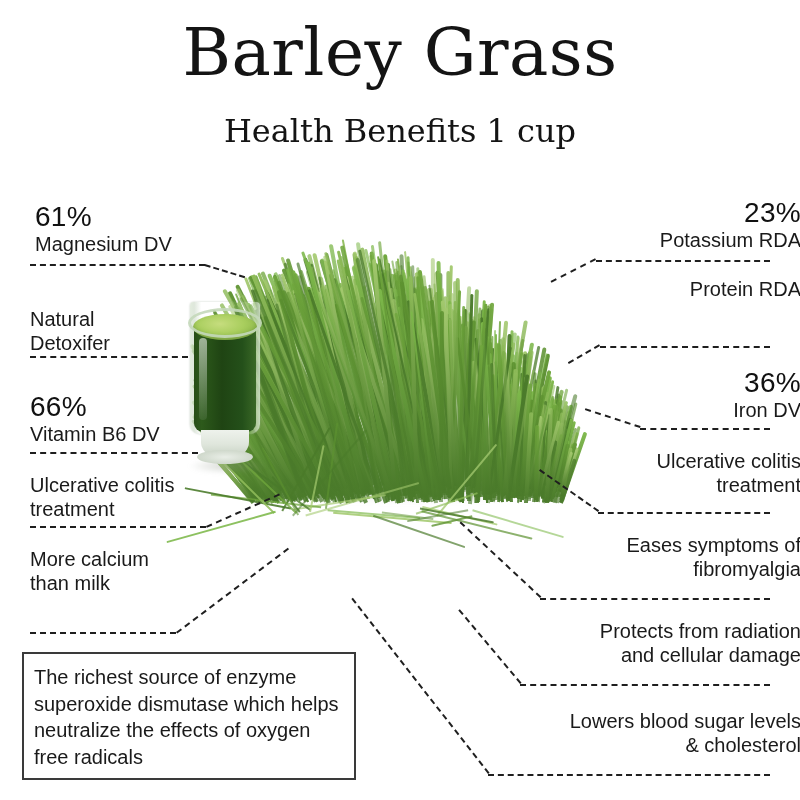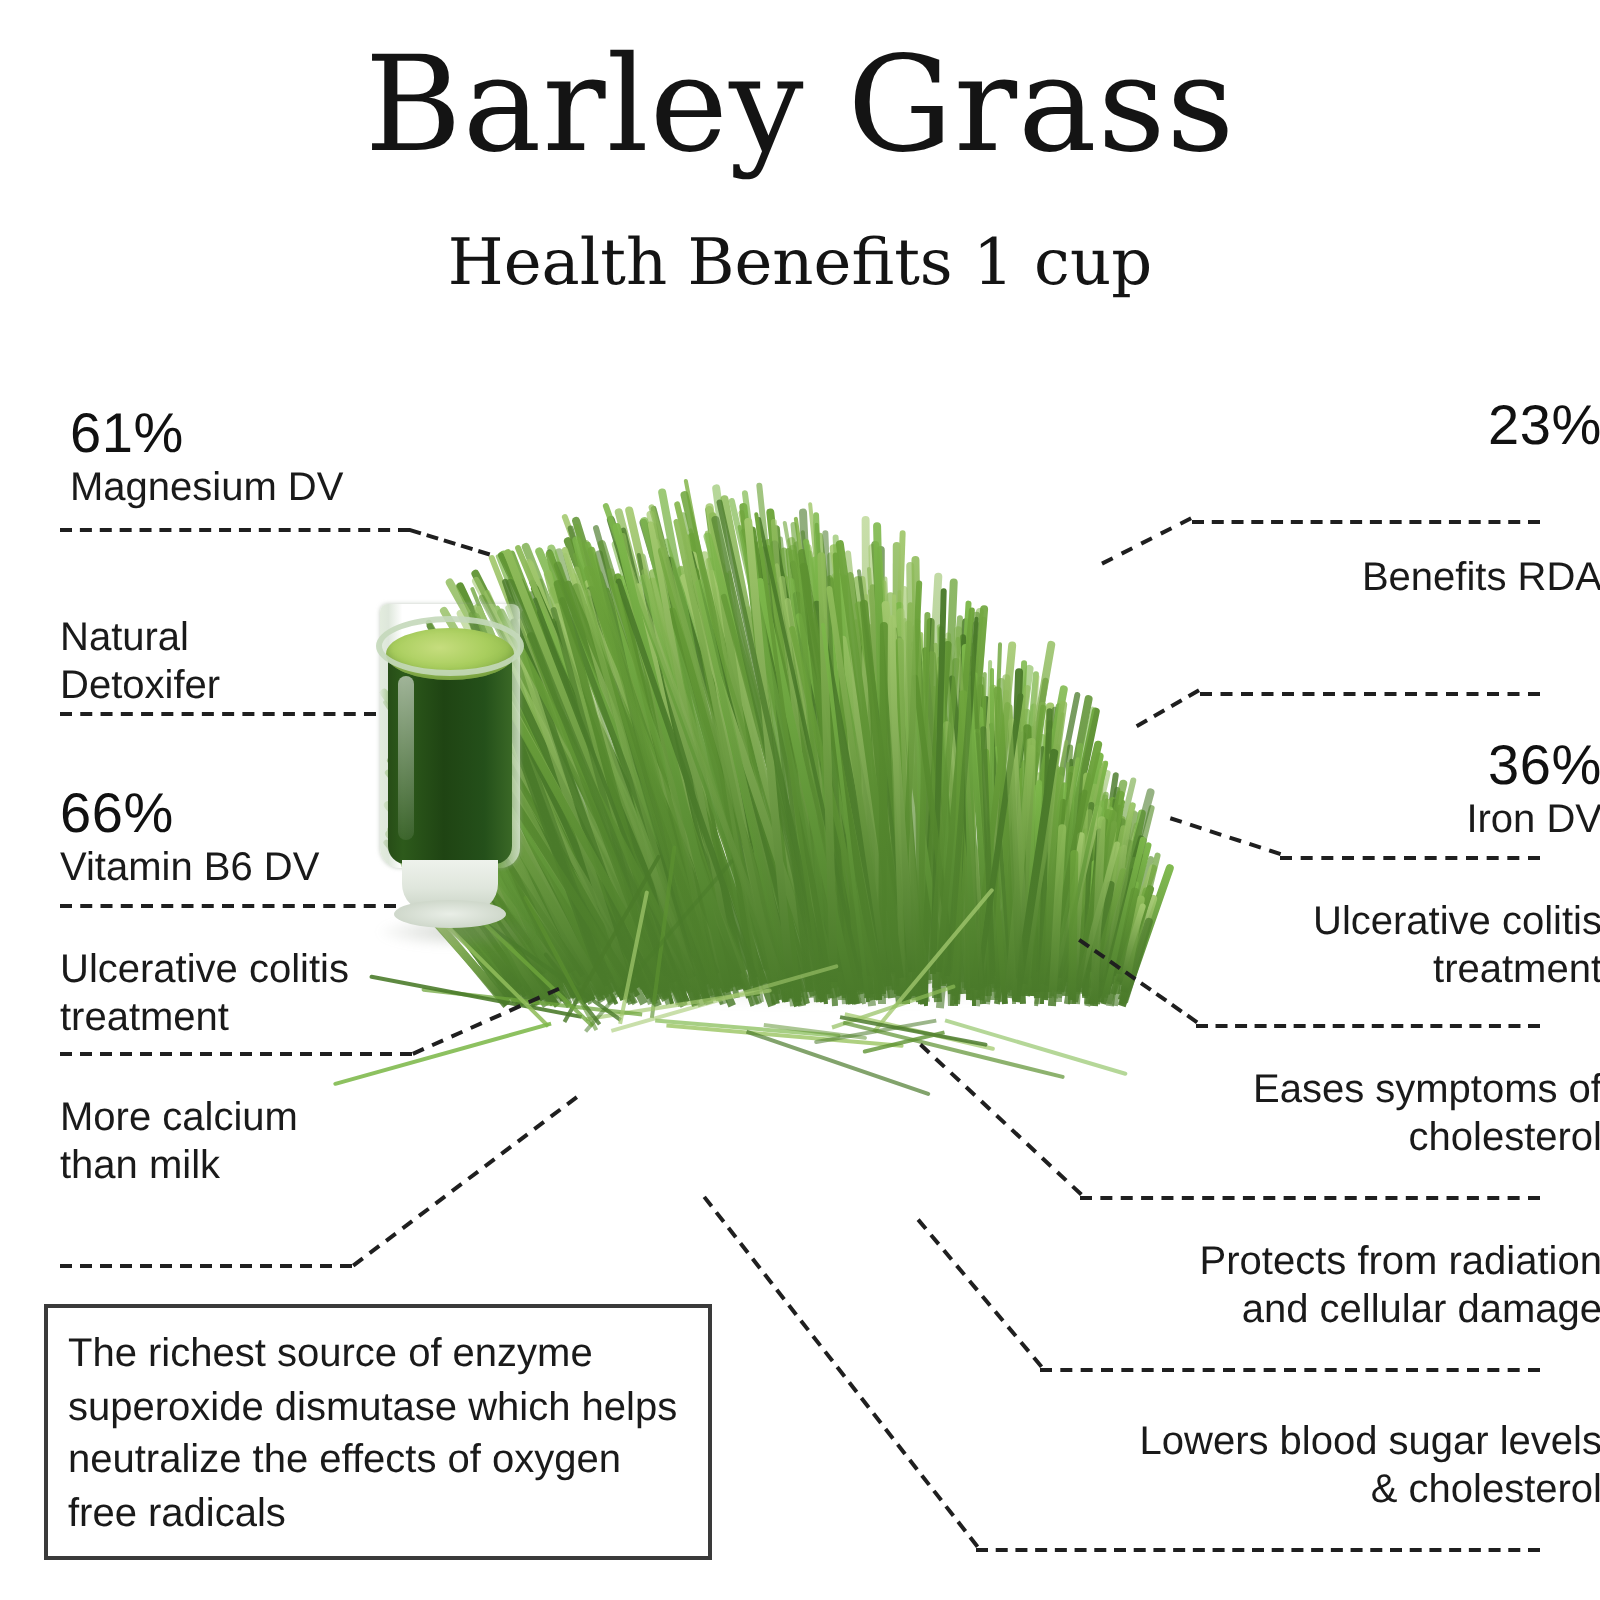--- a/index.html
+++ b/index.html
@@ -1210,47 +1210,48 @@
 than milk</span>
   </div>
   <div class="rule" style="left:30px; top:632px; width:146px;"></div>
   <div class="conn" style="left:176px; top:632px; width:140px; transform:rotate(-37deg);"></div>
 
   <div class="note-box"></div>
   <div class="note-text">The richest source of enzyme superoxide dismutase which helps neutralize the effects of oxygen free radicals</div>
 
   <div class="callout right" style="right:30px; top:196px;">
     <span class="big">23%</span>
+    <span class="small">Potassium RDA</span>
   </div>
   <div class="rule" style="left:596px; top:260px; width:174px;"></div>
   <div class="conn" style="left:596px; top:260px; width:50px; transform:rotate(153deg);"></div>
 
   <div class="callout right" style="right:30px; top:278px;">
-    <span class="small">Benefits RDA</span>
+    <span class="small">Protein RDA</span>
   </div>
   <div class="rule" style="left:600px; top:346px; width:170px;"></div>
   <div class="conn" style="left:600px; top:346px; width:36px; transform:rotate(150deg);"></div>
 
   <div class="callout right" style="right:30px; top:366px;">
     <span class="big">36%</span>
     <span class="small">Iron DV</span>
   </div>
   <div class="rule" style="left:640px; top:428px; width:130px;"></div>
   <div class="conn" style="left:640px; top:428px; width:58px; transform:rotate(198deg);"></div>
 
   <div class="callout right" style="right:30px; top:450px;">
     <span class="small" style="white-space:pre-line;">Ulcerative colitis
 treatment</span>
   </div>
   <div class="rule" style="left:598px; top:512px; width:172px;"></div>
   <div class="conn" style="left:598px; top:512px; width:72px; transform:rotate(215deg);"></div>
 
   <div class="callout right" style="right:30px; top:534px;">
     <span class="small" style="white-space:pre-line;">Eases symptoms of
-cholesterol</span>
+fibromyalgia</span>
   </div>
   <div class="rule" style="left:540px; top:598px; width:230px;"></div>
   <div class="conn" style="left:540px; top:598px; width:110px; transform:rotate(223deg);"></div>
 
   <div class="callout right" style="right:30px; top:620px;">
     <span class="small" style="white-space:pre-line;">Protects from radiation
 and cellular damage</span>
   </div>
   <div class="rule" style="left:520px; top:684px; width:250px;"></div>
   <div class="conn" style="left:520px; top:684px; width:96px; transform:rotate(230deg);"></div>

